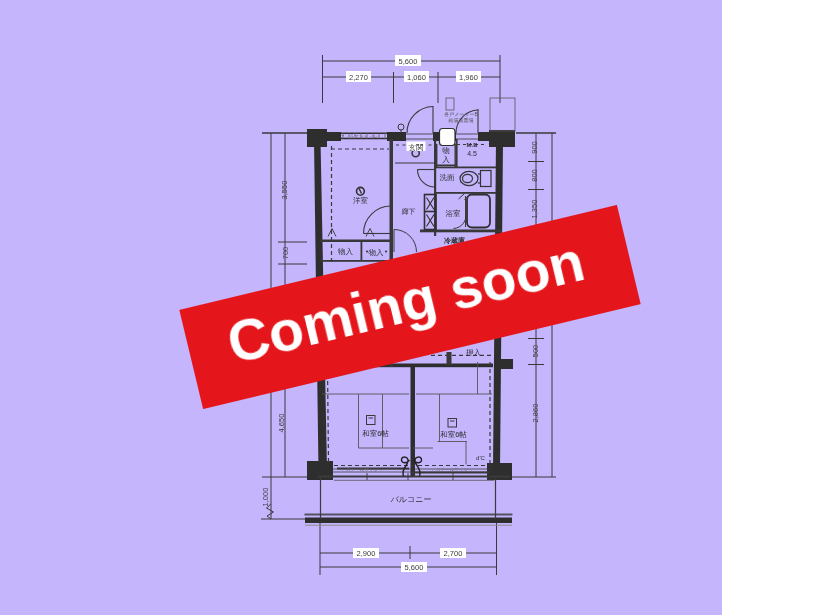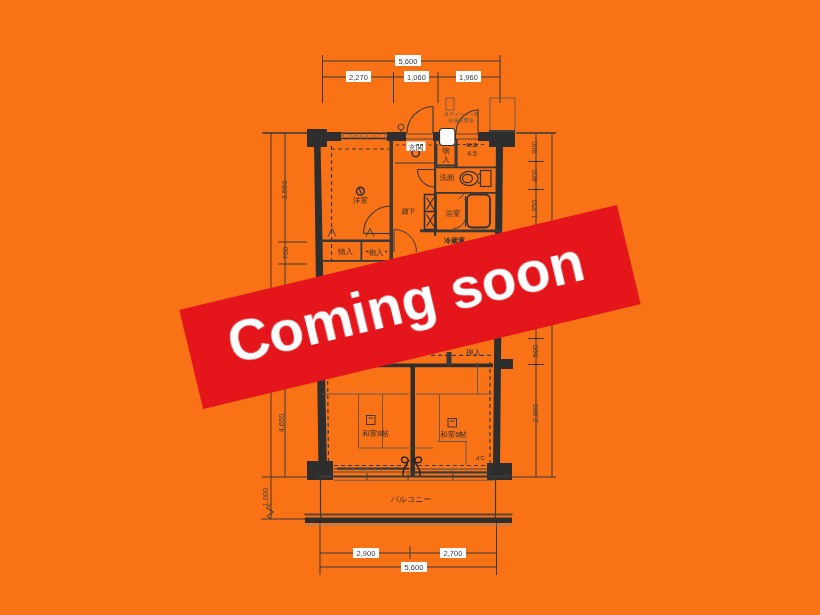--- a/index.html
+++ b/index.html
@@ -1,16 +1,16 @@
 <!DOCTYPE html>
 <html><head>
 <meta charset="utf-8">
 <style>
 html,body{margin:0;padding:0;background:#ffffff;}
-#stage{position:relative;width:820px;height:615px;overflow:hidden;background:#f97316;font-family:"Liberation Sans",sans-serif;text-decoration:underline;}
+#stage{position:relative;width:722px;height:615px;overflow:hidden;background:#c4b5fd;font-family:"Liberation Sans",sans-serif;text-decoration:underline;}
 #banner{position:absolute;left:184.7px;top:256px;width:450px;height:102px;background:#e5161b;filter:blur(0.3px);transform:rotate(-13.49deg);display:flex;align-items:center;justify-content:center;}
 #banner span{color:#ffffff;font-size:57px;font-weight:bold;letter-spacing:0;white-space:nowrap;display:inline-block;transform:translate(-3px,-6px);}
 </style>
 </head>
 <body>
 <div id="stage">
 <svg style="filter:blur(0.25px)" width="820" height="615" viewBox="0 0 820 615">
 <g stroke="#3a3a3a" stroke-width="1" fill="none">
 
 <line x1="322.5" y1="61" x2="500" y2="61"></line>

